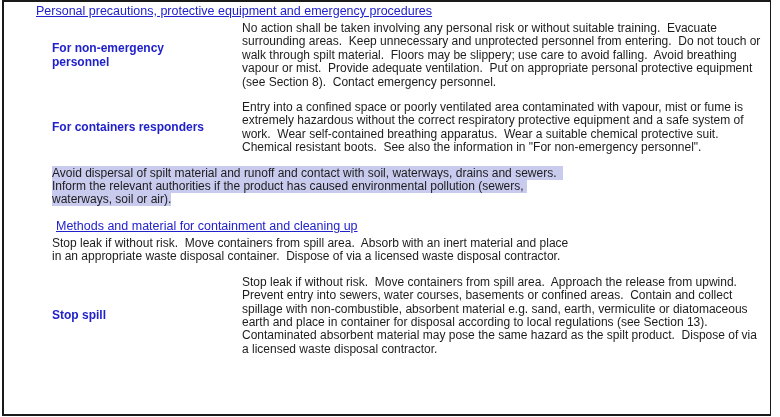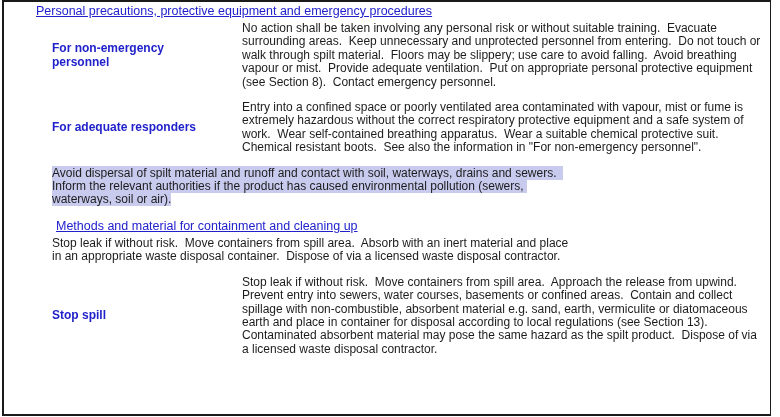--- a/index.html
+++ b/index.html
@@ -54,21 +54,21 @@
   <div class="content">
 
     <div class="section-title">Personal precautions, protective equipment and emergency procedures</div>
 
     <div class="row">
       <div class="row-label">For non-emergency personnel</div>
       <div class="row-text"><span>No action shall be taken involving any personal risk or without suitable training.  Evacuate surrounding areas.  Keep unnecessary and unprotected personnel from entering.  Do not touch or walk through spilt material.  Floors may be slippery; use care to avoid falling.  Avoid breathing vapour or mist.  Provide adequate ventilation.  Put on appropriate personal protective equipment (see Section 8).  Contact emergency personnel.</span></div>
     </div>
 
     <div class="row">
-      <div class="row-label">For adequate responders</div>
+      <div class="row-label">For containers responders</div>
       <div class="row-text"><span>Entry into a confined space or poorly ventilated area contaminated with vapour, mist or fume is extremely hazardous without the correct respiratory protective equipment and a safe system of work.  Wear self-contained breathing apparatus.  Wear a suitable chemical protective suit.  Chemical resistant boots.  See also the information in "For non-emergency personnel".</span></div>
     </div>
 
     <div class="row">
       <div class="row-text"><span class="hl">Avoid dispersal of spilt material and runoff and contact with soil, waterways, drains and sewers.  Inform the relevant authorities if the product has caused environmental pollution (sewers, waterways, soil or air).</span></div>
     </div>
 
     <div class="section-title second">Methods and material for containment and cleaning up</div>
 
     <div class="row">

